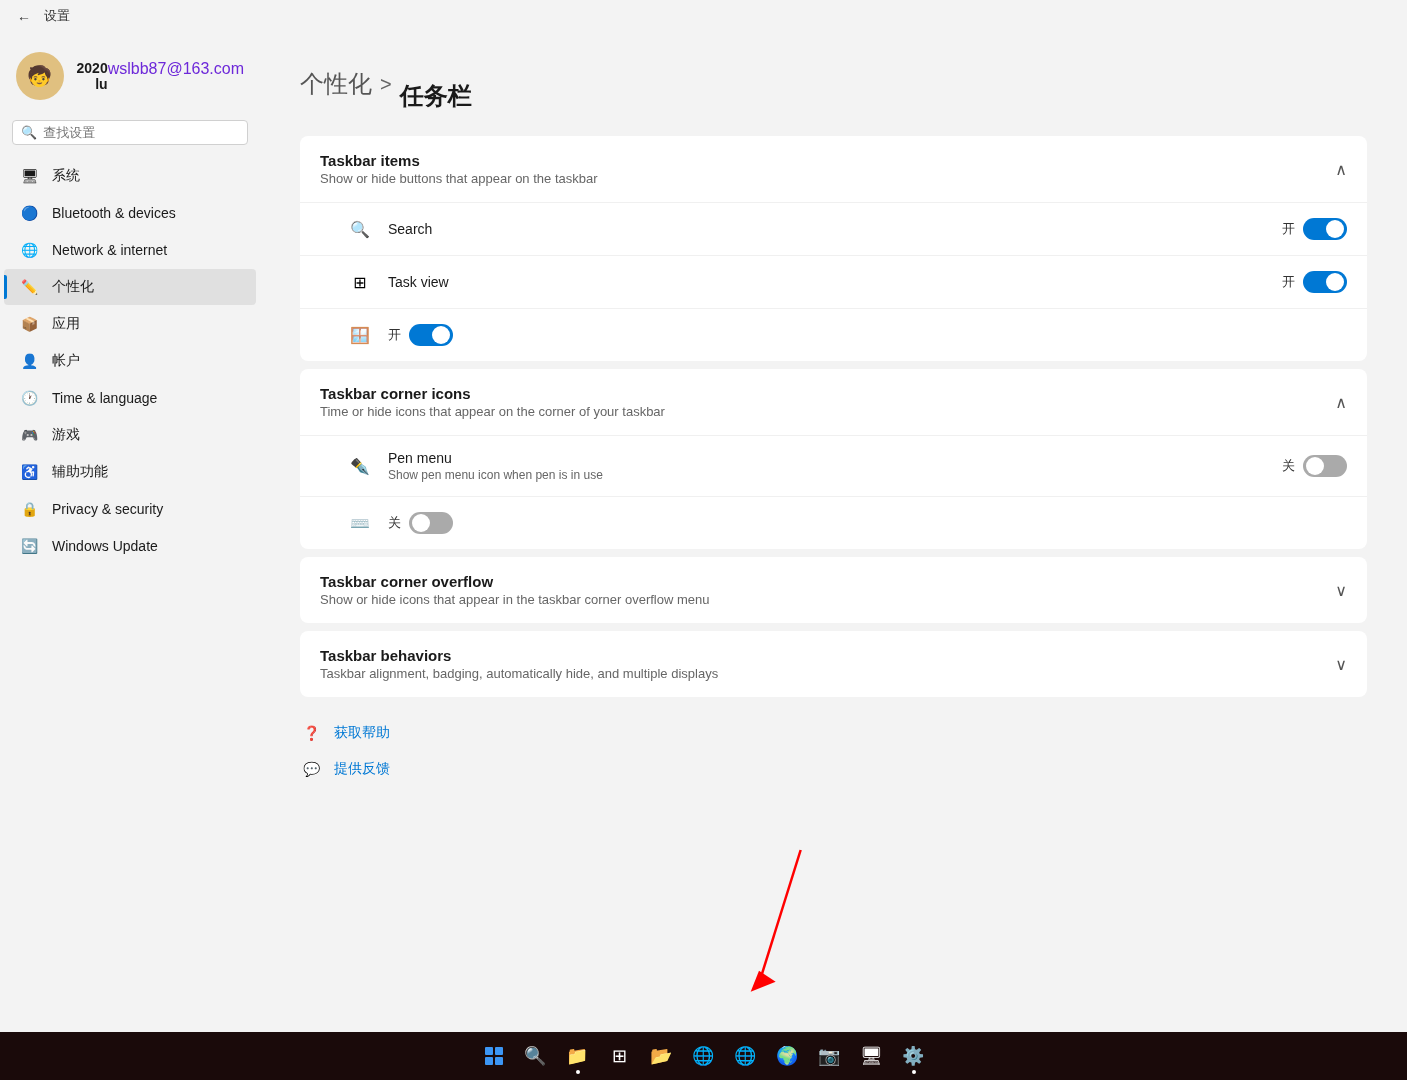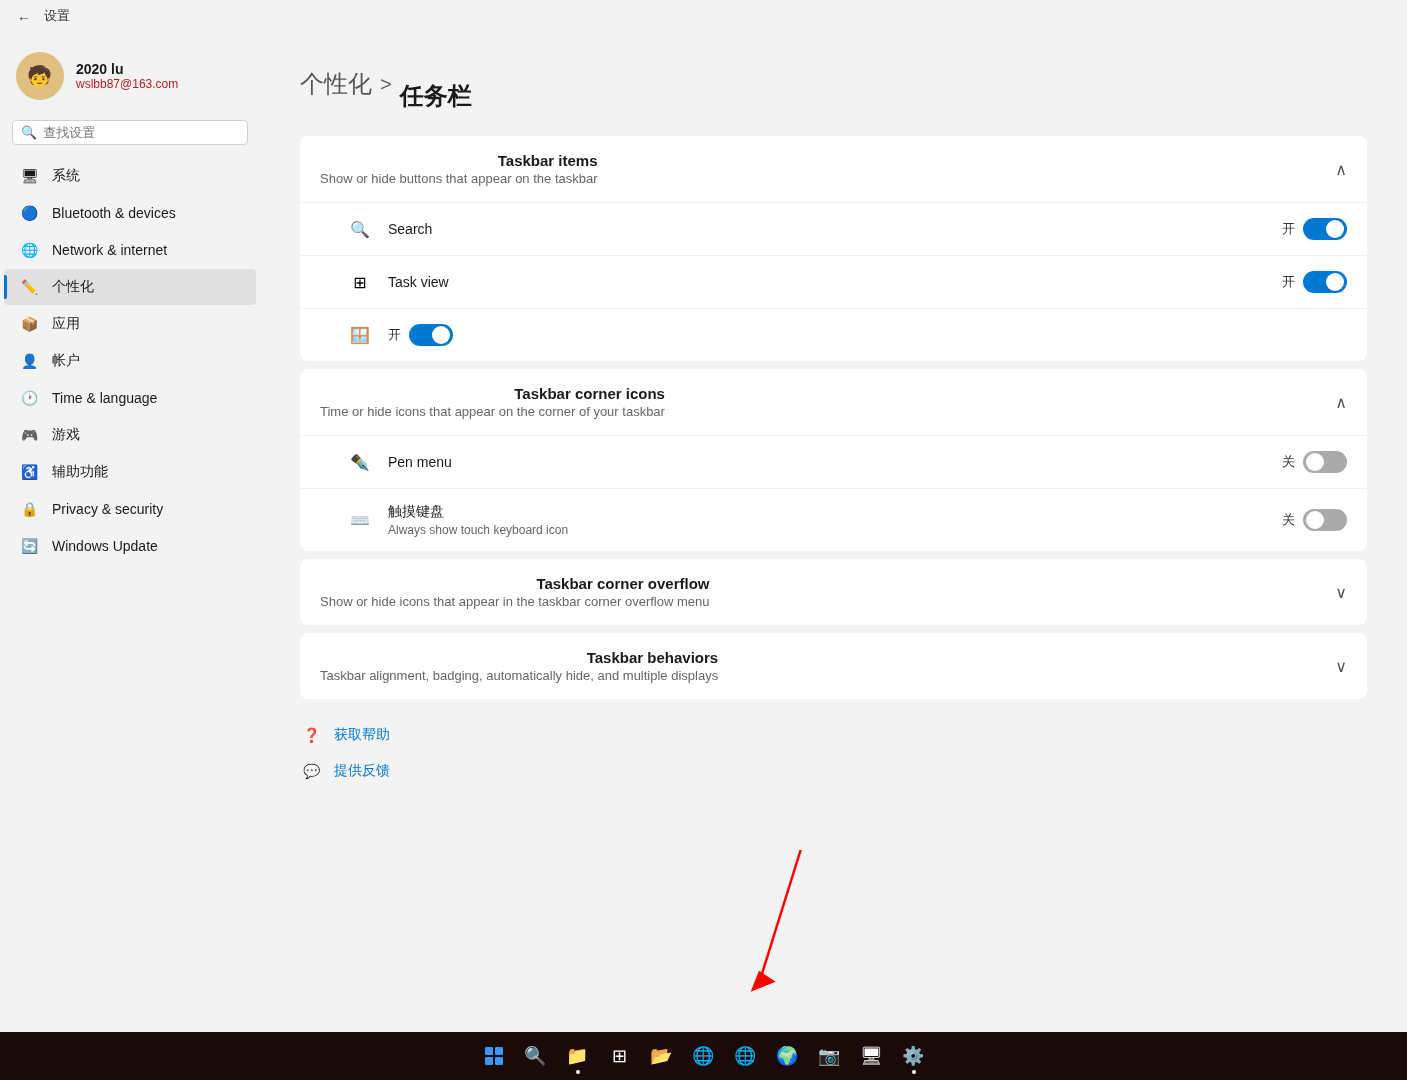--- a/index.html
+++ b/index.html
@@ -56,23 +56,23 @@
     }
     .avatar {
       width: 48px; height: 48px;
       border-radius: 50%;
       background: #e0c080;
       display: flex; align-items: center; justify-content: center;
       font-size: 20px;
       overflow: hidden;
       flex-shrink: 0;
     }
-    .user-info { display: flex; flex-direction: column; }
+    .user-info { display: flex; flex-direction: row; text-align: right; }
     .user-name { font-size: 14px; font-weight: 600; color: #1a1a1a; }
-    .user-email { font-size: 12px; color: #b91c1c; }
+    .user-email { font-size: 16px; color: #6d28d9; }
 
     .search-box {
       margin: 0 12px 12px 12px;
       display: flex;
       align-items: center;
       background: #fff;
       border: 1px solid #d0d0d0;
       border-radius: 4px;
       padding: 4px 8px;
       gap: 6px;
@@ -134,21 +134,21 @@
       overflow: hidden;
     }
 
     .section-header {
       display: flex;
       align-items: center;
       justify-content: space-between;
       padding: 16px 20px;
       cursor: pointer;
     }
-    .section-header-left { display: flex; flex-direction: column; gap: 2px; text-align: right; }
+    .section-header-left { display: flex; flex-direction: column; gap: 2px; }
     .section-title { font-size: 15px; font-weight: 600; color: #1a1a1a; }
     .section-subtitle { font-size: 13px; color: #666; }
     .chevron { font-size: 16px; color: #555; }
 
     .section-body { padding: 0; }
 
     .setting-row {
       display: flex;
       align-items: center;
       padding: 14px 20px 14px 48px;
@@ -429,34 +429,31 @@
       <span class="section-title">Taskbar corner icons</span>
       <span class="section-subtitle">Time or hide icons that appear on the corner of your taskbar</span>
     </div>
     <span class="chevron">∧</span>
   </div>
           <div class="section-body">
             <div class="setting-row">
         <span class="setting-row-icon">✒️</span>
         <div class="setting-row-text">
           <div>Pen menu</div>
+          <div class="setting-row-sub">Show pen menu icon when pen is in use</div>
         </div>
         <div class="setting-row-right">
           <span class="toggle-label">关</span>
           <div class="toggle off">
             <div class="toggle-thumb"></div>
           </div>
         </div>
       </div>
             <div class="setting-row">
         <span class="setting-row-icon">⌨️</span>
-        <div class="setting-row-text">
-          <div>触摸键盘</div>
-          <div class="setting-row-sub">Always show touch keyboard icon</div>
-        </div>
         <div class="setting-row-right">
           <span class="toggle-label">关</span>
           <div class="toggle off">
             <div class="toggle-thumb"></div>
           </div>
         </div>
       </div>
           </div>
         </div>
         <div class="section-card">

